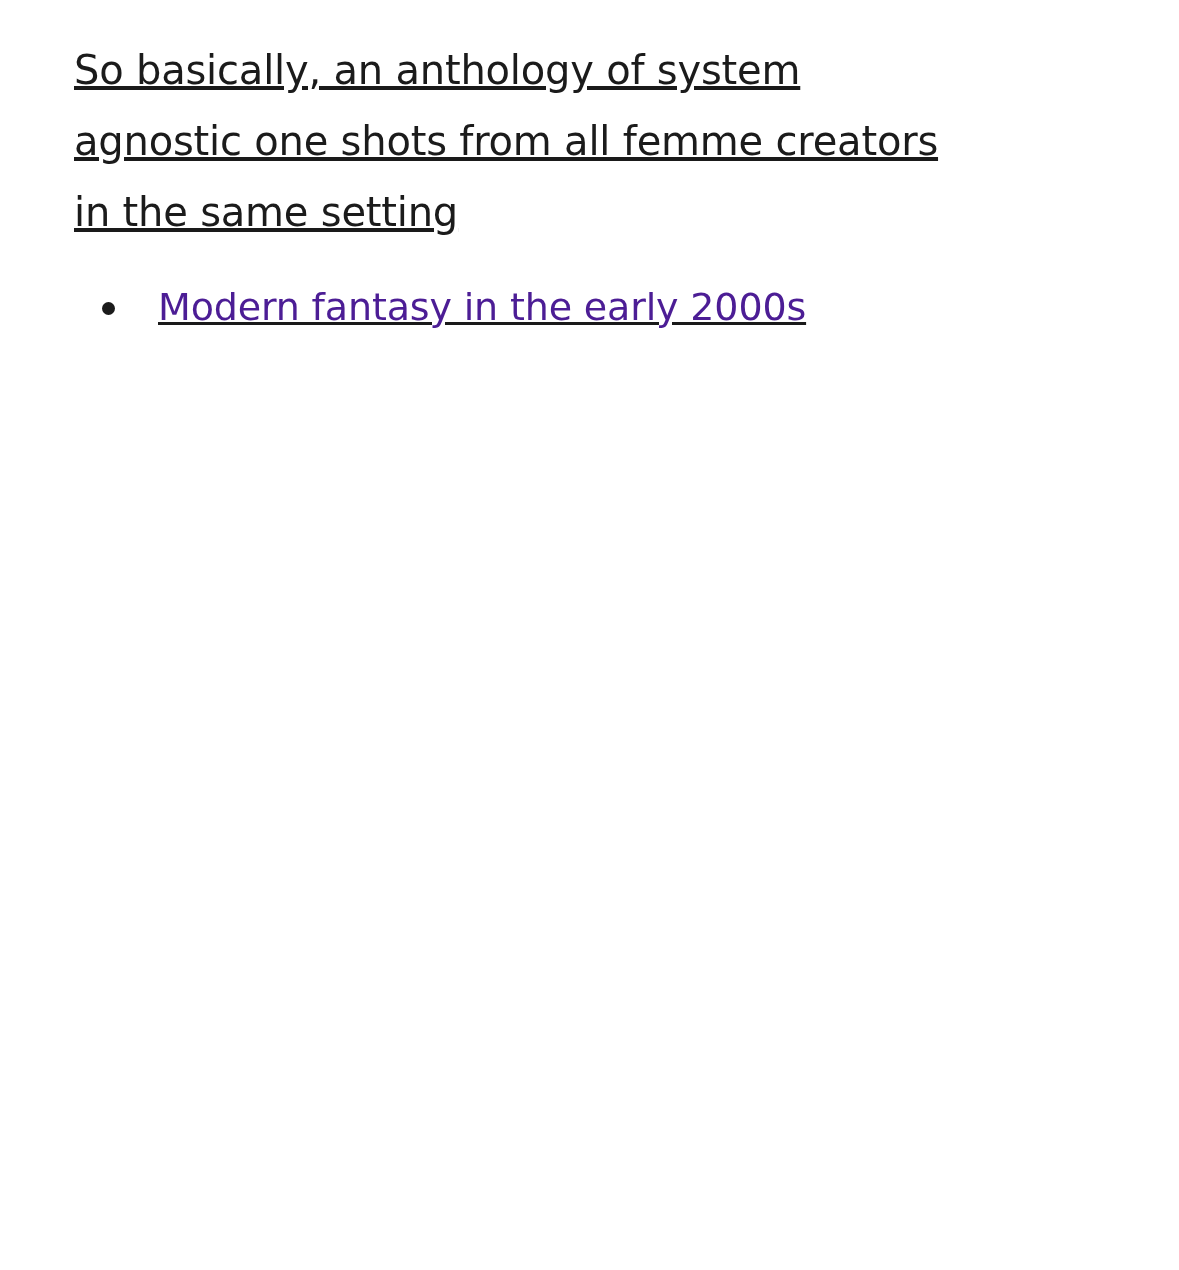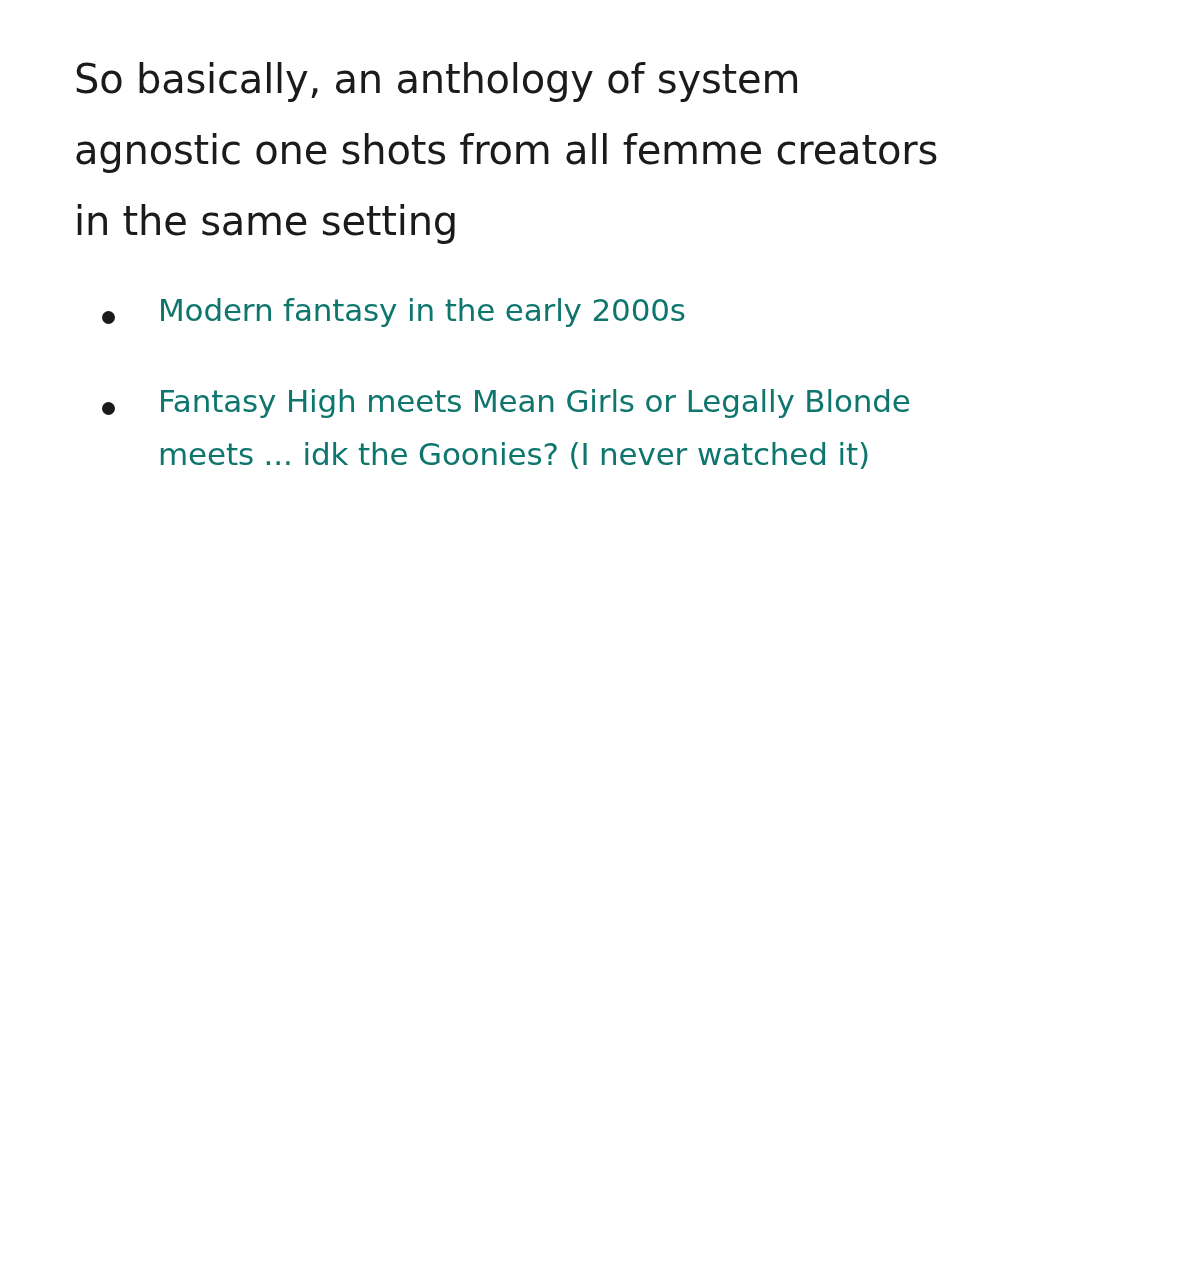--- a/index.html
+++ b/index.html
@@ -10,43 +10,44 @@
   body {
     width: 1179px;
     min-height: 1270px;
     font-family: "DejaVu Sans", sans-serif;
     color: #1a1a1a;
     -webkit-font-smoothing: antialiased;
   }
   .page {
     box-sizing: border-box;
     width: 1024px;
-    padding: 44px 72px 40px 74px;
+    padding: 35px 72px 40px 74px;
+    text-decoration: underline;
   }
   .intro {
     font-size: 40px;
     line-height: 1.78;
     font-weight: 400;
     color: #1b1b1b;
     letter-spacing: -0.2px;
     margin: 0 0 26px 0;
     max-width: 1010px;
   }
   ul.bullets {
     list-style: none;
     margin: 0;
     padding: 0;
   }
   ul.bullets li {
     position: relative;
     padding-left: 84px;
     margin-bottom: 38px;
-    font-size: 31px;
+    font-size: 38px;
     line-height: 1.72;
-    color: #0f766e;
+    color: #4c1d95;
     letter-spacing: -0.15px;
     max-width: 1010px;
   }
   ul.bullets li:last-child {
     margin-bottom: 0;
   }
   ul.bullets li .dot {
     position: absolute;
     left: 28px;
     top: 27px;
@@ -64,19 +65,15 @@
 
 <div class="page">
 
   <p class="intro">So basically, an anthology of system agnostic one shots from all femme creators in the same setting</p>
 
   <ul class="bullets">
     <li>
       <span class="dot"></span>
       <span class="bullet-text">Modern fantasy in the early 2000s</span>
     </li>
-    <li>
-      <span class="dot"></span>
-      <span class="bullet-text">Fantasy High meets Mean Girls or Legally Blonde meets ... idk the Goonies? (I never watched it)</span>
-    </li>
   </ul>
 
 </div>
 
 </body></html>

